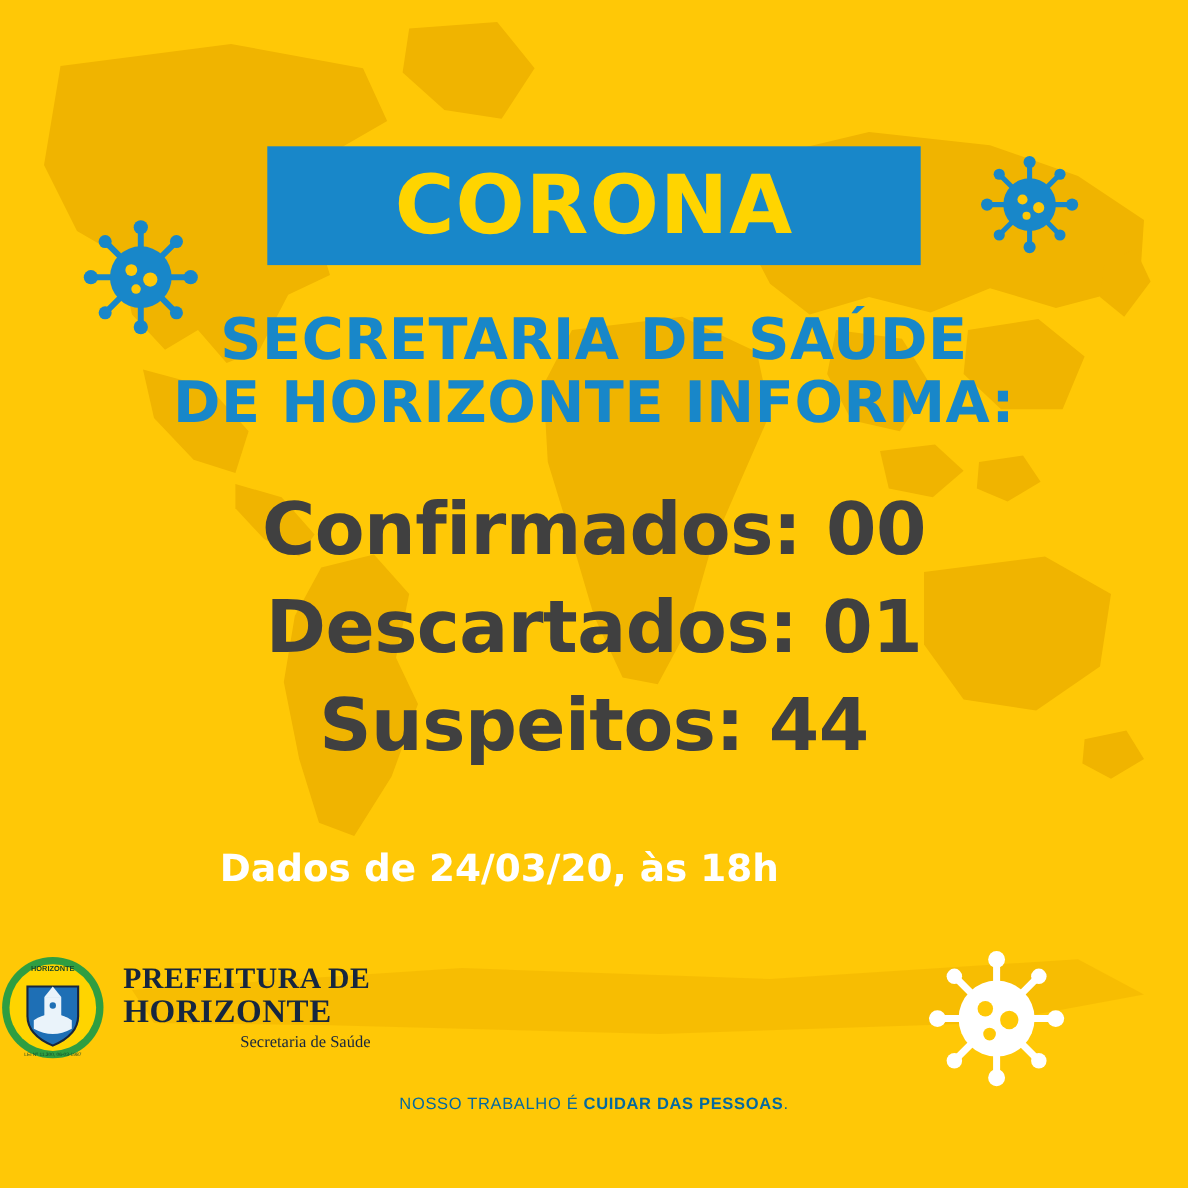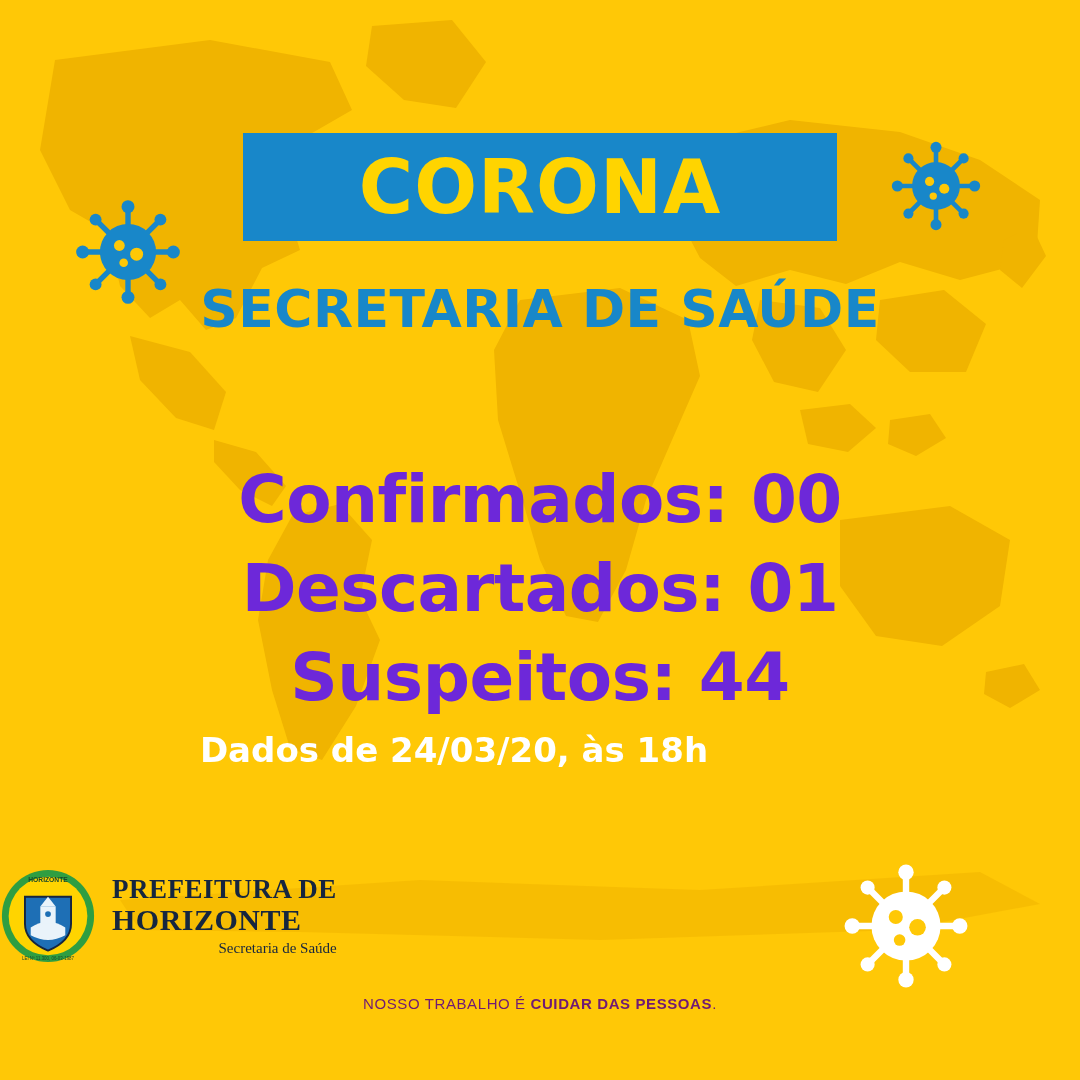--- a/index.html
+++ b/index.html
@@ -89,39 +89,39 @@
     line-height: 1.12;
     letter-spacing: 0.5px;
     font-family: "DejaVu Sans", sans-serif;
   }
   .headline .ln { display: block; }
 
   
   .stats {
     position: absolute;
     left: 0;
-    top: 455px;
+    top: 437px;
     width: 1080px;
     text-align: center;
-    color: #6d28d9;
+    color: #404040;
   }
   .stat {
     display: block;
     font-size: 66px;
     font-weight: 700;
     line-height: 1.35;
     font-family: "DejaVu Sans", sans-serif;
     letter-spacing: -0.5px;
   }
 
   
   .dateline {
     position: absolute;
     left: 0;
-    top: 730px;
+    top: 770px;
     width: 908px;
     text-align: center;
     color: #FFFFFF;
     font-size: 34px;
     font-weight: 700;
     font-family: "DejaVu Sans", sans-serif;
   }
 
   
   .brand {
@@ -167,21 +167,21 @@
     margin-top: 6px;
     text-align: right;
   }
 
   .slogan {
     position: absolute;
     left: 0;
     top: 995px;
     width: 1080px;
     text-align: center;
-    color: #701a75;
+    color: #0369a1;
     font-size: 15px;
     letter-spacing: 0.6px;
     font-family: "Liberation Sans", sans-serif;
   }
   .slogan .strong { font-weight: 700; }
 </style>
 </head>
 <body>
 
 <div id="poster">
@@ -312,20 +312,21 @@
       </g>
     </svg>
   </div>
 
   <div class="title-band">
     <span class="t1">CORONA</span>
   </div>
 
   <div class="headline">
     <span class="ln">SECRETARIA DE SAÚDE</span>
+    <span class="ln">DE HORIZONTE INFORMA:</span>
   </div>
 
   <div class="stats">
     <span class="stat">Confirmados: 00</span>
     <span class="stat">Descartados: 01</span>
     <span class="stat">Suspeitos: 44</span>
   </div>
 
   <div class="dateline">Dados de 24/03/20, às 18h</div>
 

